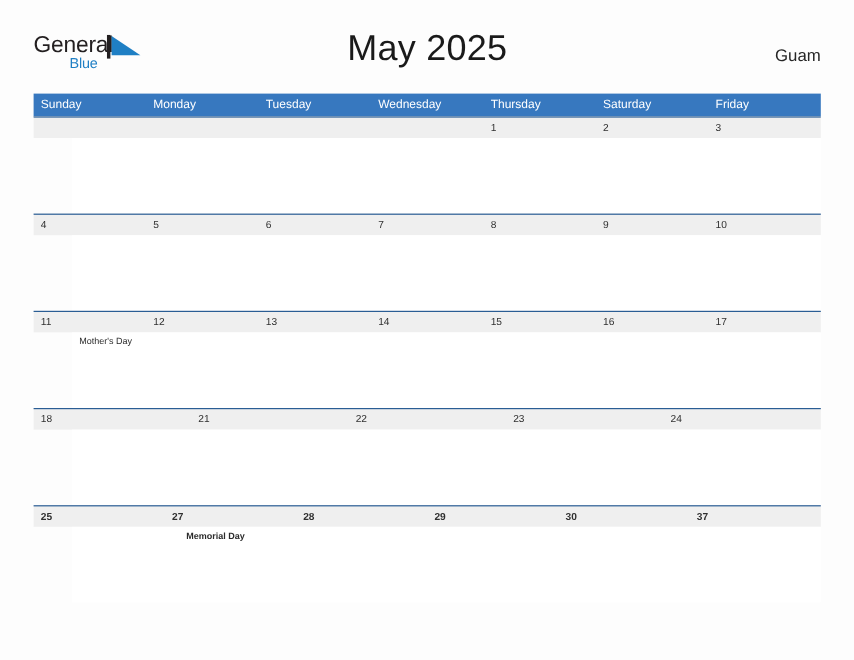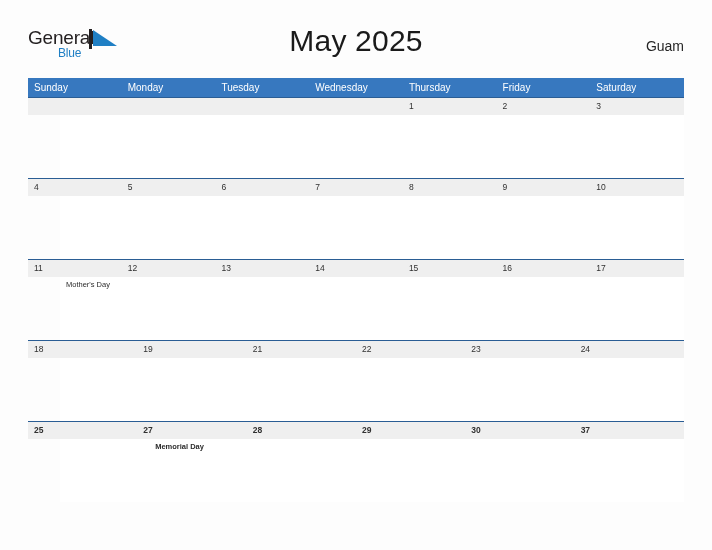--- a/index.html
+++ b/index.html
@@ -177,22 +177,22 @@
   </div>
 
   <div class="calendar">
 
     <div class="weekday-row">
       <div class="weekday-cell">Sunday</div>
       <div class="weekday-cell">Monday</div>
       <div class="weekday-cell">Tuesday</div>
       <div class="weekday-cell">Wednesday</div>
       <div class="weekday-cell">Thursday</div>
+      <div class="weekday-cell">Saturday</div>
       <div class="weekday-cell">Friday</div>
-      <div class="weekday-cell">Saturday</div>
     </div>
 
     <div class="week-row">
       <div class="date-band">
         <div class="date-cell"></div>
         <div class="date-cell"></div>
         <div class="date-cell"></div>
         <div class="date-cell"></div>
         <div class="date-cell">1</div>
         <div class="date-cell">2</div>
@@ -289,21 +289,20 @@
           </div>
         <div class="event-cell">
             <span class="event-text"></span>
           </div>
       </div>
     </div>
 
     <div class="week-row">
       <div class="date-band">
         <div class="date-cell">18</div>
-        <div class="date-cell">19</div>
         <div class="date-cell">21</div>
         <div class="date-cell">22</div>
         <div class="date-cell">23</div>
         <div class="date-cell">24</div>
       </div>
       <div class="event-band">
         <div class="event-cell">
             <span class="event-text"></span>
           </div>
         <div class="event-cell">

